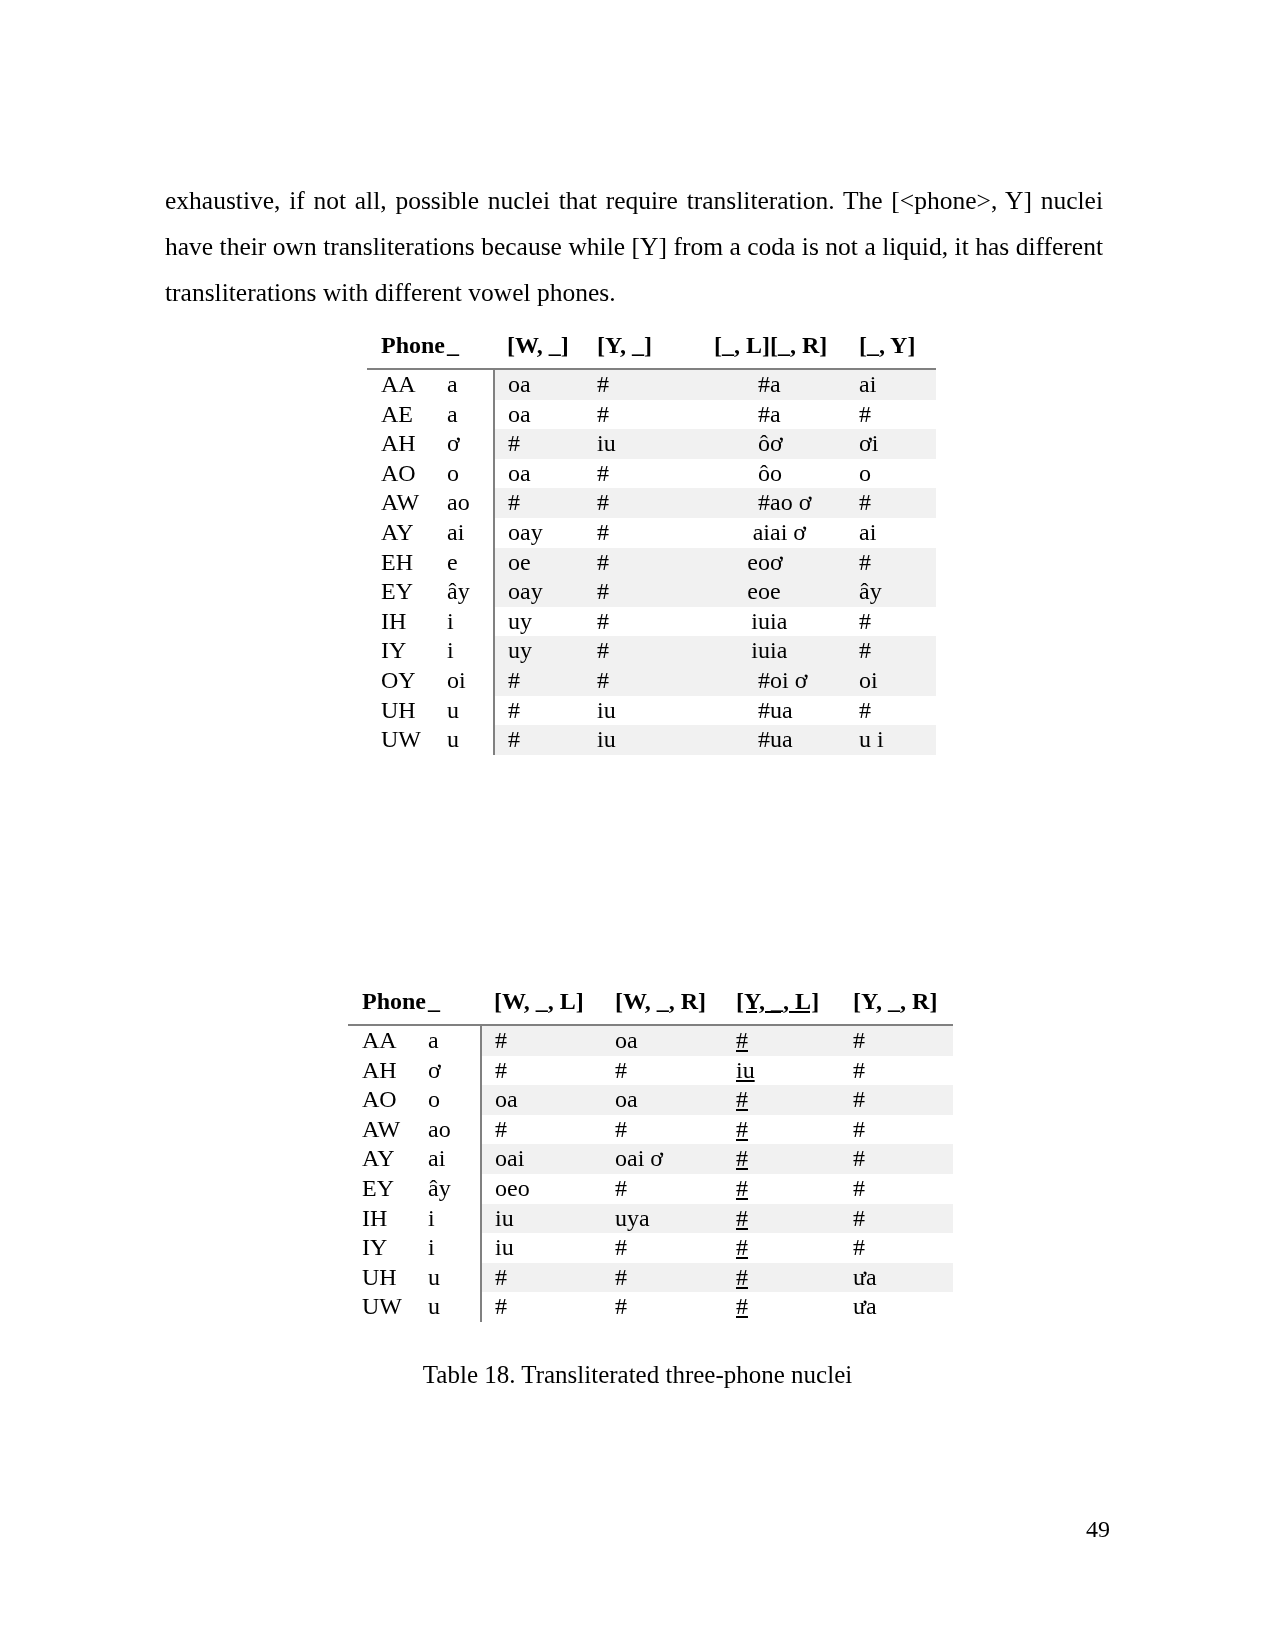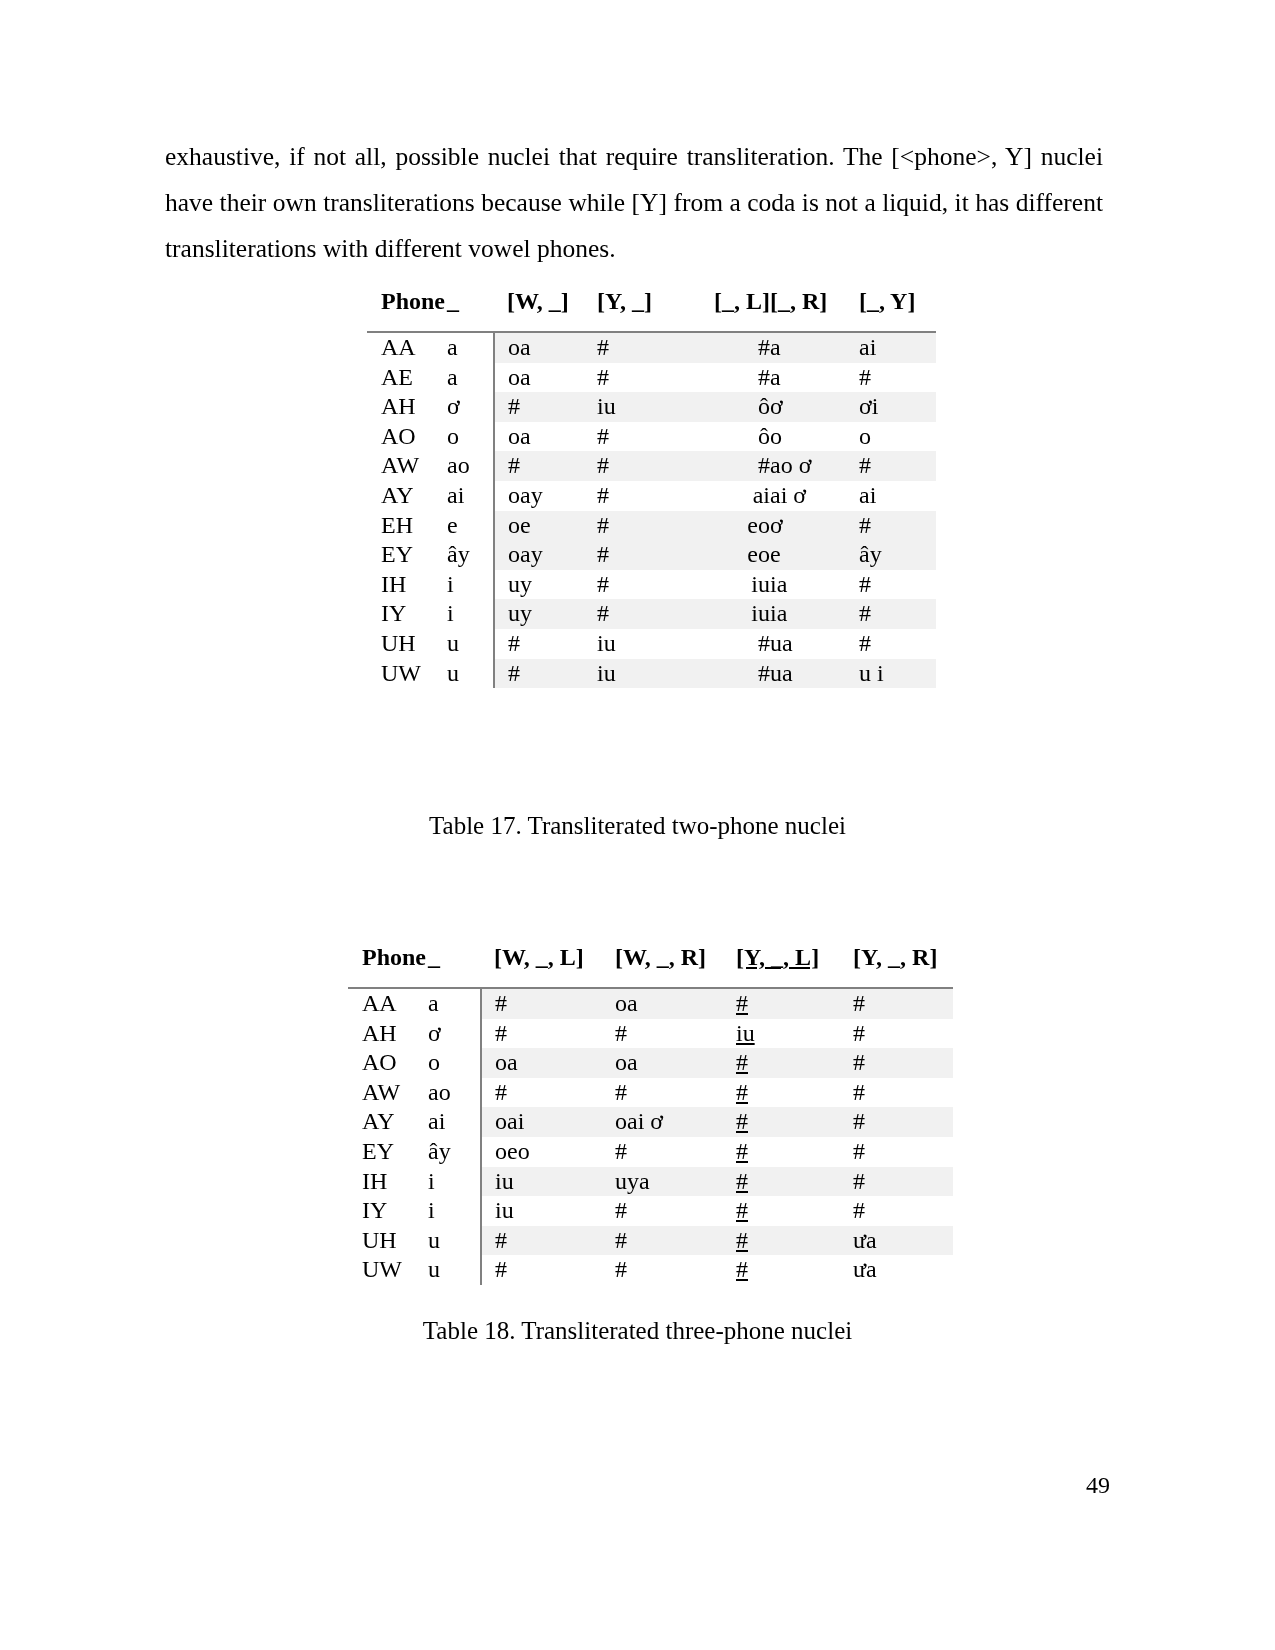--- a/index.html
+++ b/index.html
@@ -13,20 +13,21 @@
     position: relative;
     font-family: "Liberation Serif", "DejaVu Serif", serif;
     color: #000000;
     overflow: hidden;
   }
 
   .page {
     position: absolute;
     inset: 0;
     padding: 0;
+    margin-top: 44px;
   }
 
   
   .para {
     position: absolute;
     left: 165px;
     top: 108px;
     width: 938px;
     font-size: 25.5px;
     line-height: 46px;
@@ -43,21 +44,21 @@
 
   table.nuclei {
     border-collapse: collapse;
     font-size: 24px;
   }
 
   table.nuclei th {
     font-weight: bold;
     font-size: 24px;
     text-align: left;
-    padding: 0 0 16px 0;
+    padding: 0 0 9px 0;
     white-space: nowrap;
     vertical-align: bottom;
   }
 
   table.nuclei td {
     font-weight: normal;
     text-align: left;
     white-space: nowrap;
     vertical-align: baseline;
     padding: 0;
@@ -226,20 +227,29 @@
           </tr>
           <tr class="shade">
             <td class="c-phone">IY</td>
             <td class="c-lat">i</td>
             <td class="c-d1">uy</td>
             <td class="c-d2">#</td>
             <td class="c-d3">iu</td>
             <td class="c-d4">ia</td>
             <td class="c-d5">#</td>
           </tr>
+          <tr class="shade">
+            <td class="c-phone">OY</td>
+            <td class="c-lat">oi</td>
+            <td class="c-d1">#</td>
+            <td class="c-d2">#</td>
+            <td class="c-d3">#</td>
+            <td class="c-d4">oi ơ</td>
+            <td class="c-d5">oi</td>
+          </tr>
           <tr>
             <td class="c-phone">UH</td>
             <td class="c-lat">u</td>
             <td class="c-d1">#</td>
             <td class="c-d2">iu</td>
             <td class="c-d3">#</td>
             <td class="c-d4">ua</td>
             <td class="c-d5">#</td>
           </tr>
           <tr class="shade">
@@ -248,21 +258,20 @@
             <td class="c-d1">#</td>
             <td class="c-d2">iu</td>
             <td class="c-d3">#</td>
             <td class="c-d4">ua</td>
             <td class="c-d5">u i</td>
           </tr>
         </tbody>
     </table>
   </div>
 
-  <div class="caption" id="caption17">Table 17. Transliterated two-phone nuclei</div>
 
   <div class="table-block" id="table18-block">
     <table class="nuclei" id="table18">
       <thead>
         <tr>
           <th class="c-phone">Phone</th>
           <th class="c-lat">_</th>
           <th class="c-d1">[W, _, L]</th>
           <th class="c-d2">[W, _, R]</th>
           <th class="c-d3">[Y, _, L]</th>

